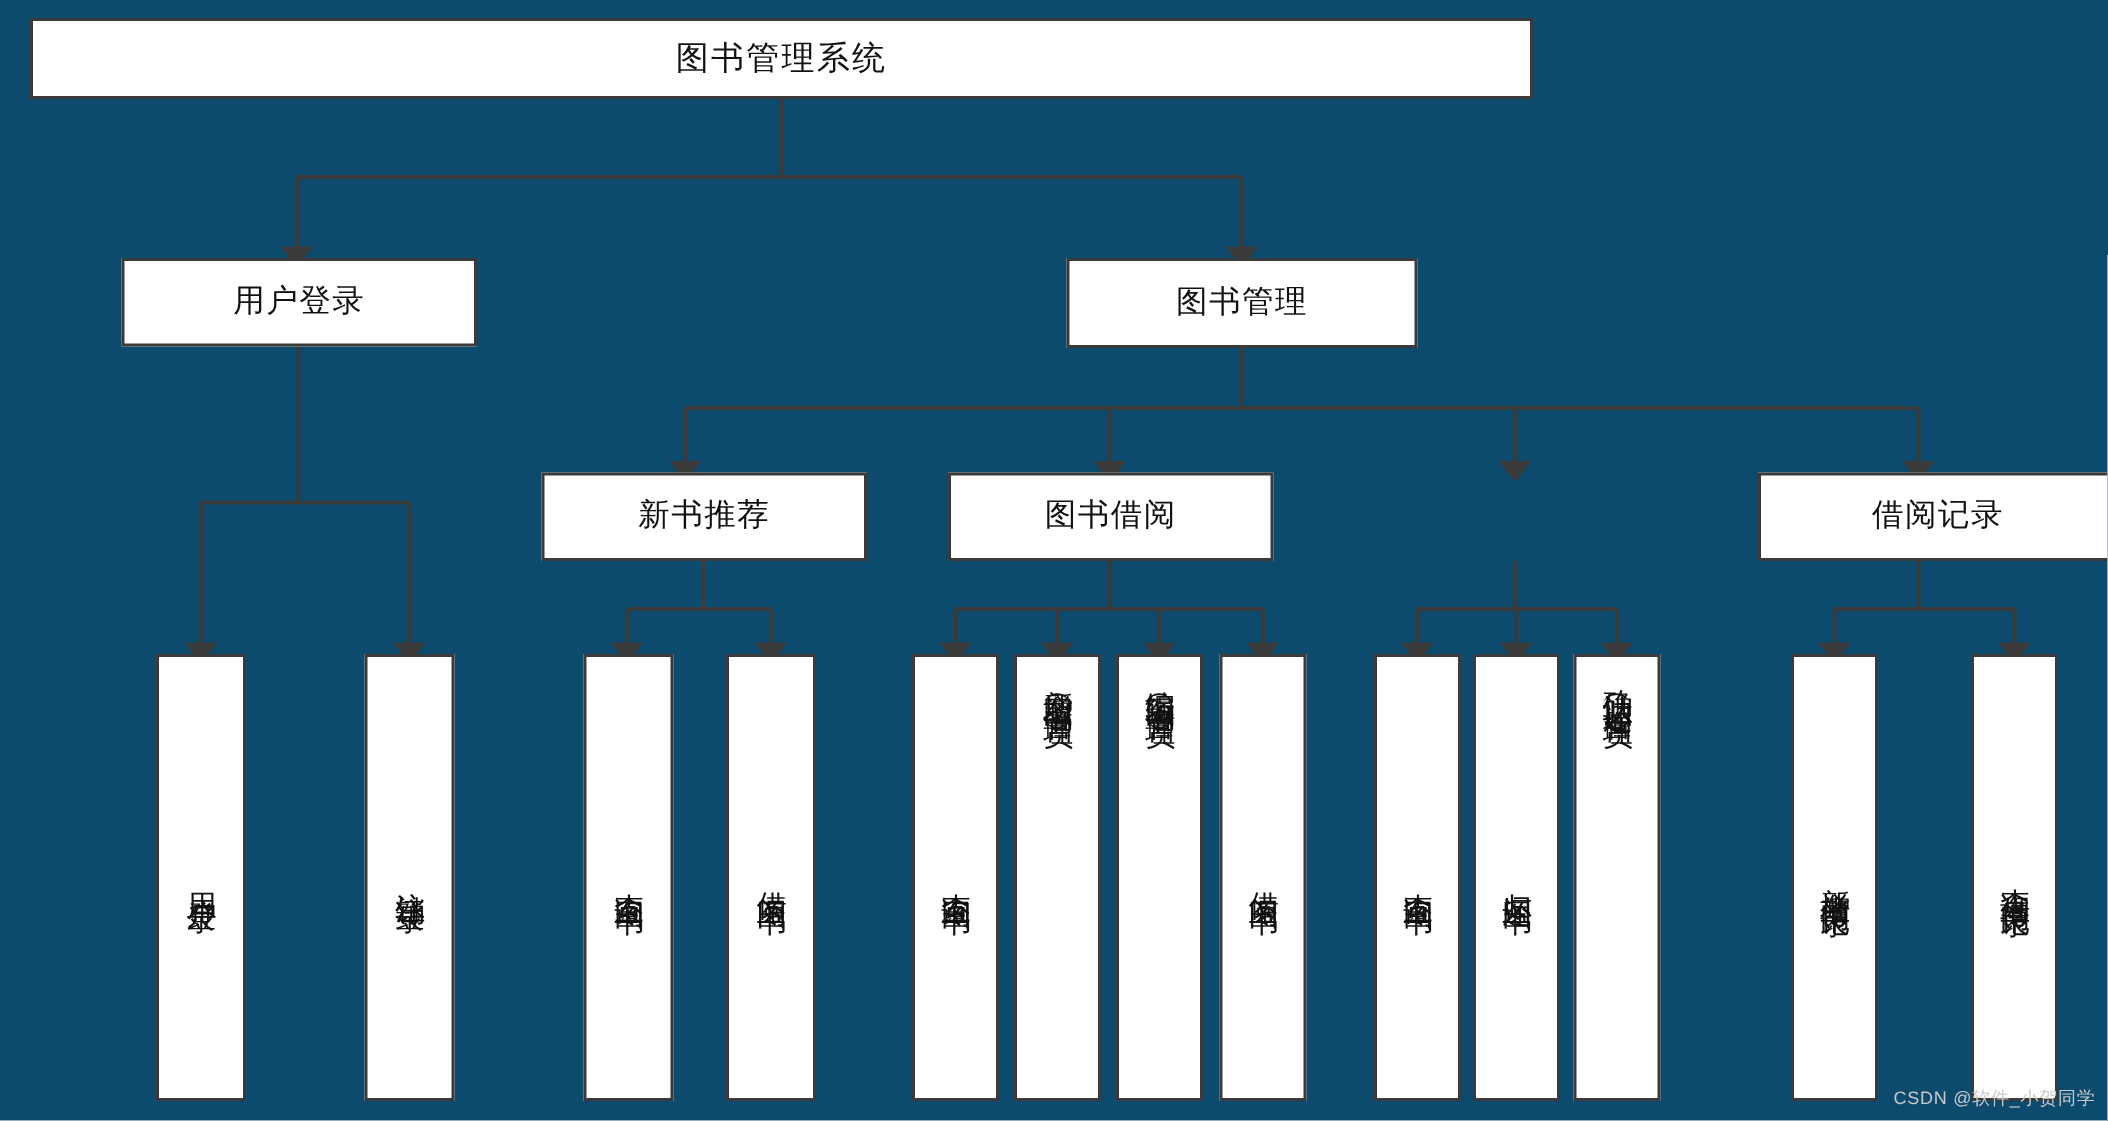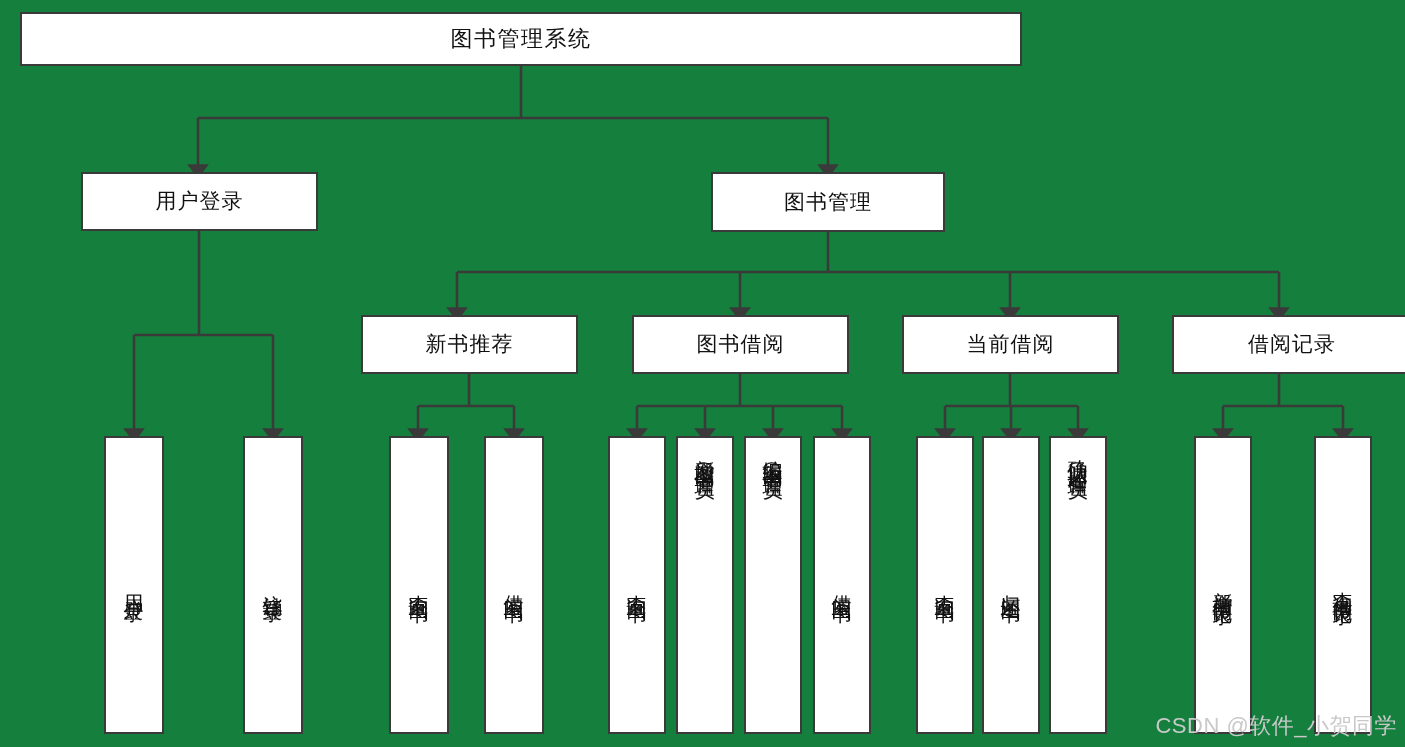--- a/index.html
+++ b/index.html
@@ -8,21 +8,21 @@
     padding: 0;
     background: #ffffff;
   }
   body {
     font-family: "Liberation Sans", "DejaVu Sans", sans-serif;
   }
   #diagram-root {
     position: relative;
     width: 1405px;
     height: 747px;
-    background: #15803d;
+    background: #0c4a6e;
     overflow: hidden;
   }
   #connector-layer {
     position: absolute;
     left: 0;
     top: 0;
     width: 1405px;
     height: 747px;
     pointer-events: none;
   }
@@ -68,21 +68,21 @@
   }
   
   .node.vert.vcenter {
     align-items: center;
     padding-top: 0;
   }
   #watermark {
     position: absolute;
     right: 8px;
     bottom: 6px;
-    font-size: 22px;
+    font-size: 12px;
     color: #c9c9c9;
     letter-spacing: 0.5px;
     z-index: 5;
     white-space: nowrap;
     font-family: "Liberation Sans", "DejaVu Sans", sans-serif;
   }
 </style>
 </head>
 <body>
 
@@ -150,23 +150,20 @@
   <div class="node horiz" style="left:361px; top:315px; width:217px; height:59px;">
     <span class="node-label">新书推荐</span>
   </div>
 
   <div class="node horiz" style="left:711px; top:172px; width:234px; height:60px;">
     <span class="node-label">图书管理</span>
   </div>
   <div class="node horiz" style="left:632px; top:315px; width:217px; height:59px;">
     <span class="node-label">图书借阅</span>
   </div>
-  <div class="node horiz" style="left:902px; top:315px; width:217px; height:59px;">
-    <span class="node-label">当前借阅</span>
-  </div>
   <div class="node horiz" style="left:1172px; top:315px; width:240px; height:59px;">
     <span class="node-label">借阅记录</span>
   </div>
 
   <div class="node vert vcenter" style="left:104px; top:436px; width:60px; height:298px;">
     <span class="node-label">用户登录</span>
   </div>
   <div class="node vert vcenter" style="left:243px; top:436px; width:60px; height:298px;">
     <span class="node-label">注销登录</span>
   </div>

